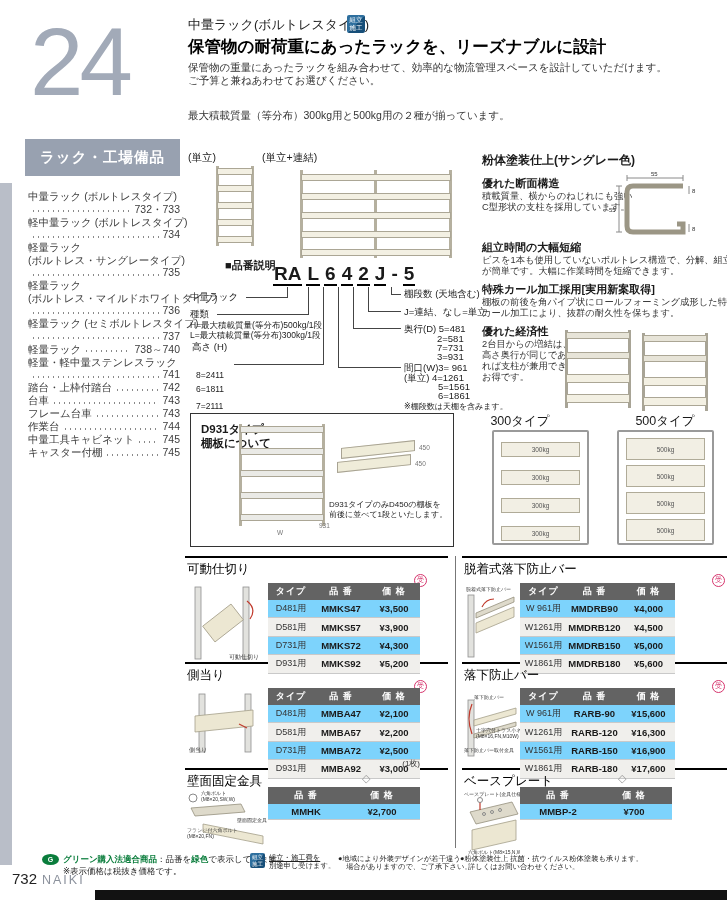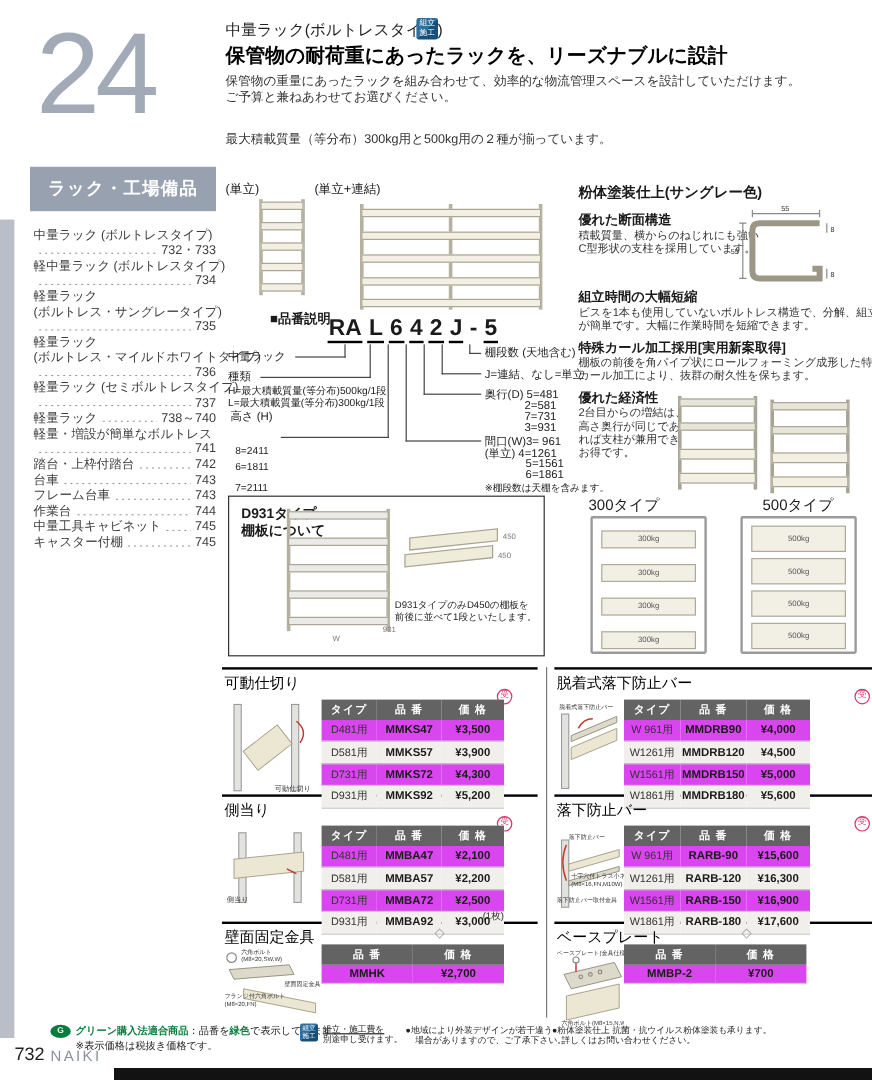--- a/index.html
+++ b/index.html
@@ -63,21 +63,21 @@
 
   
   .rule{position:absolute;height:2px;background:#000;}
   .vsep{position:absolute;left:455px;top:556px;width:1px;height:292px;background:#777;}
   .sec-title{position:absolute;font-size:12.5px;color:#000;white-space:nowrap;}
   .mark-ju{position:absolute;width:11px;height:11px;border:1px solid #d6336c;border-radius:50%;
            color:#d6336c;font-size:7px;line-height:10px;text-align:center;}
   .mark-dia{position:absolute;color:#999;font-size:11px;line-height:11px;}
   table.tbl{position:absolute;border-collapse:collapse;table-layout:fixed;}
   .tbl th{background:#636363;color:#fff;font-size:9px;font-weight:bold;padding:2px 0;letter-spacing:1px;}
-  .tbl td{border-bottom:1px solid #c9c9c9;text-align:center;font-size:9.5px;font-weight:bold;padding:2.2px 0;background:#d946ef;}
+  .tbl td{border-bottom:1px solid #c9c9c9;text-align:center;font-size:9.5px;font-weight:bold;padding:2.2px 0;background:#7dd3fc;}
   .tbl td.col-type{font-weight:normal;font-size:9px;color:#333;}
   .tbl tbody tr:nth-child(even) td{background:#f0efec;}
   .t3 th:nth-child(1){width:46px}.t3 th:nth-child(2){width:54px}.t3 th:nth-child(3){width:52px}
   .t2 th:nth-child(1){width:76px}.t2 th:nth-child(2){width:76px}
   .tbl-note{position:absolute;font-size:8px;color:#333;}
 
   
   .sk{position:absolute;}
   .rail{fill:#e2e2de;stroke:#8f8f8f;stroke-width:0.8;}
   .panel{fill:#ece7d2;stroke:#a59f8a;stroke-width:0.8;}
@@ -144,21 +144,21 @@
         </div>
       </div>
       <div class="mi">
         <div class="mi-row">
           <span class="mi-label">軽量ラック</span>
           <span class="dots"></span>
           <span class="mi-page">738～740</span>
         </div>
       </div>
       <div class="mi">
-        <div class="mi-label">軽量・増設が簡単なボルトレス</div>
+        <div class="mi-label">軽量・軽中量ステンレスラック</div>
         <div class="mi-row">
           <span class="dots"></span>
           <span class="mi-page">741</span>
         </div>
       </div>
       <div class="mi">
         <div class="mi-row">
           <span class="mi-label">踏台・上枠付踏台</span>
           <span class="dots"></span>
           <span class="mi-page">742</span>

